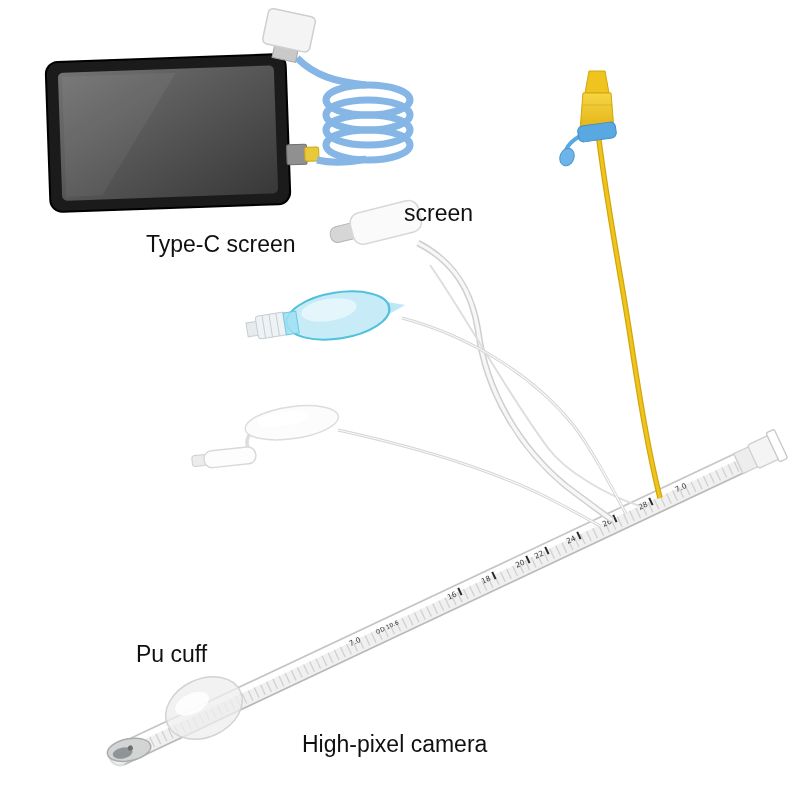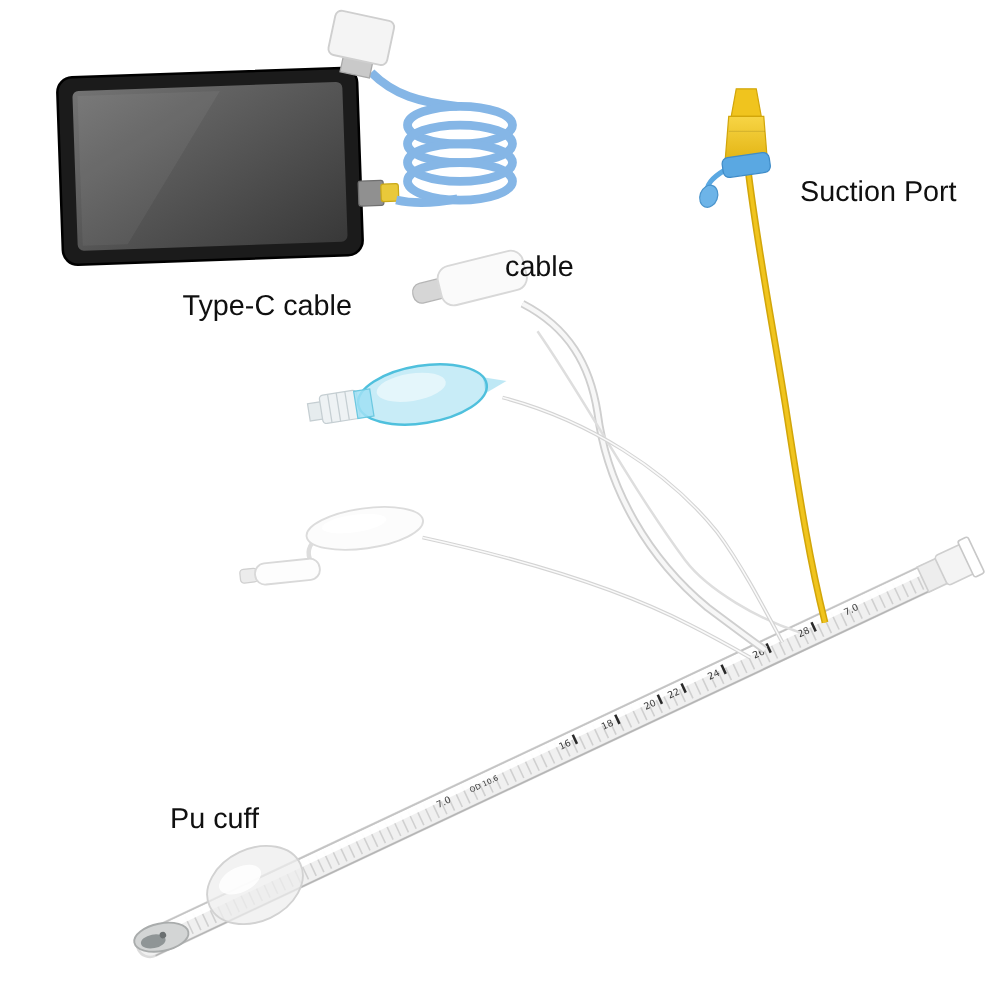--- a/index.html
+++ b/index.html
@@ -159,18 +159,18 @@
   <g>
     <path d="M 589 71 L 605 71 L 609 93 L 585 93 Z" stroke="#d2a60a" stroke-width="1" fill="#f0c41e"></path>
     <path d="M 583 93 L 611 93 L 614 130 L 580 130 Z" fill="url(#yellowGrad)" stroke="#d2a60a" stroke-width="1"></path>
     <line x1="583" y1="105" x2="612" y2="105" stroke="rgba(0,0,0,0.1)"></line>
     <path d="M 580 136 C 570 142, 564 148, 566 156" fill="none" stroke-width="4" stroke="#5aa8e2"></path>
     <ellipse cx="567" cy="157" rx="7" ry="9" transform="rotate(20 567 157)" fill="#6db4e8" stroke="#4a94cc"></ellipse>
     <rect x="578" y="124" width="38" height="16" rx="5" transform="rotate(-8 597 132)" stroke="#3f8cc8" fill="#5aa8e2"></rect>
   </g>
 </svg>
 
-<div class="label" style="left:404px;top:201px;">cable</div>
-<div class="label" style="left:146px;top:232px;">Type-C cable</div>
-<div class="label" style="left:640px;top:141px;">Suction Port</div>
+<div class="label" style="left:404px;top:201px;">screen</div>
+<div class="label" style="left:146px;top:232px;">Type-C screen</div>
 <div class="label" style="left:136px;top:642px;">Pu cuff</div>
+<div class="label" style="left:302px;top:732px;">High-pixel camera</div>
 
 </div>
 
 </body></html>

